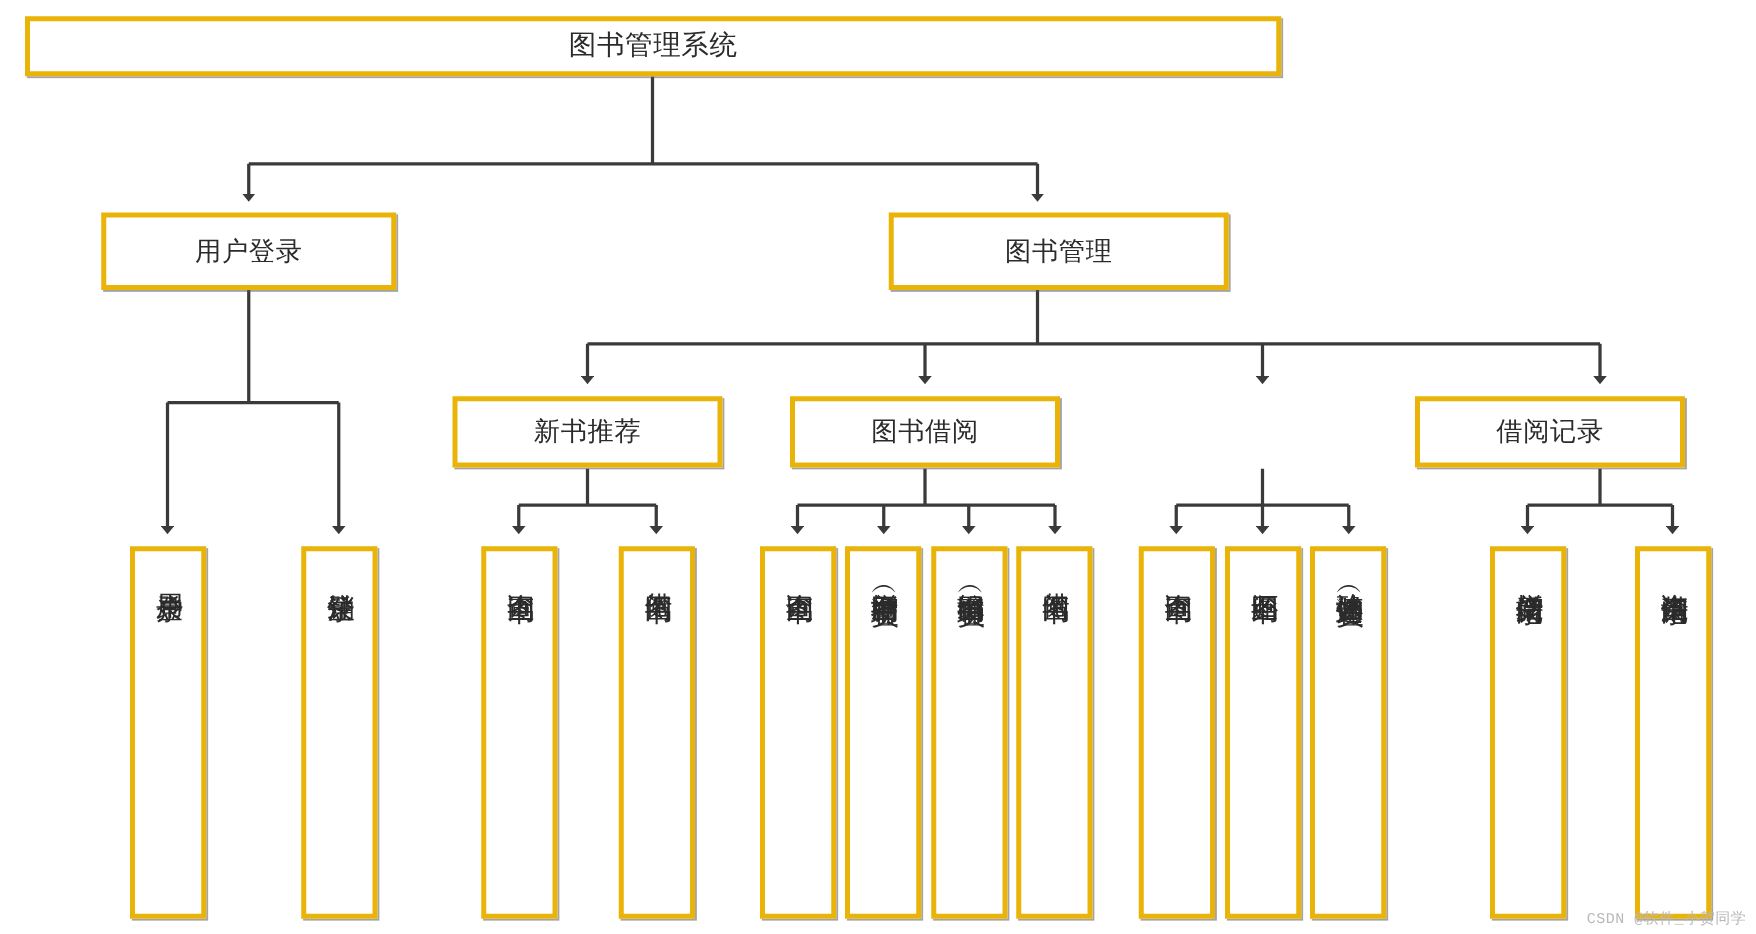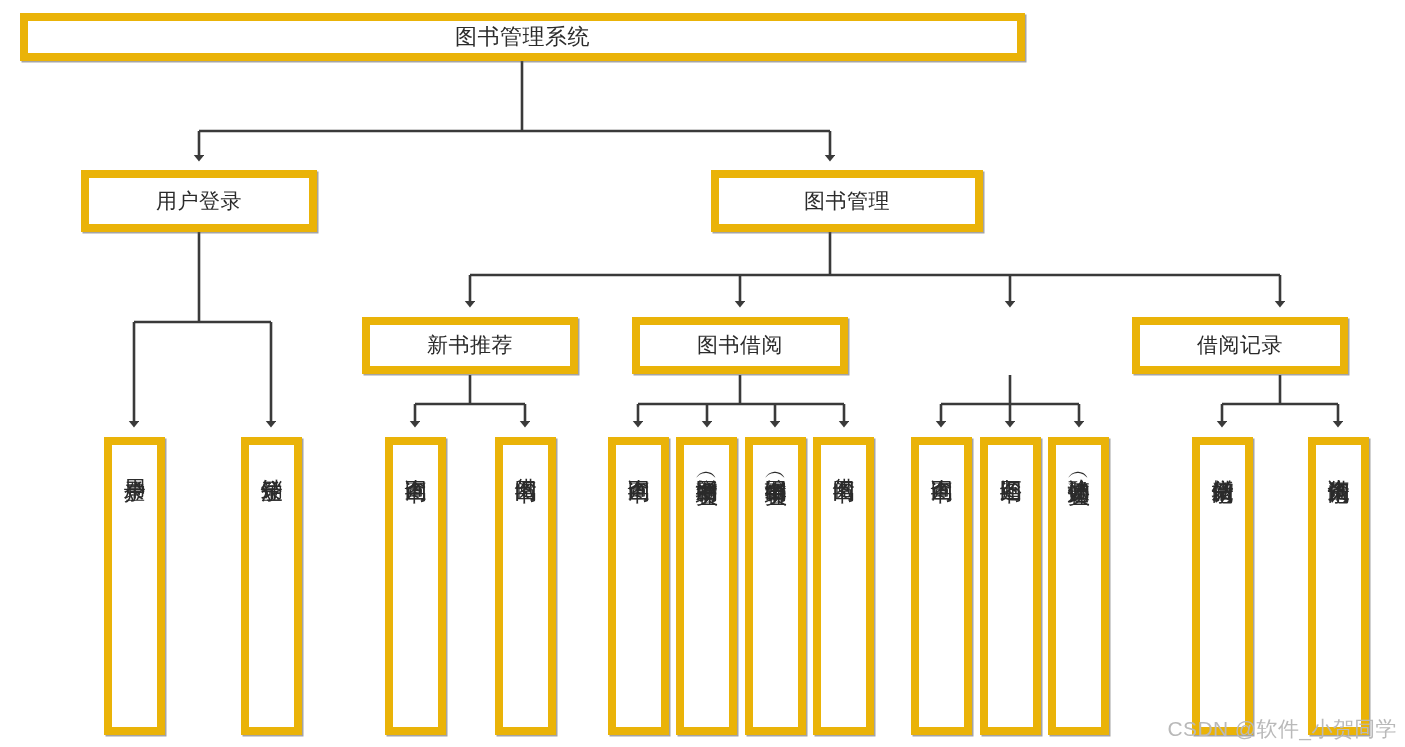--- a/index.html
+++ b/index.html
@@ -22,21 +22,21 @@
     position: absolute;
     left: 0;
     top: 0;
     width: 1405px;
     height: 747px;
   }
   .node {
     position: absolute;
     box-sizing: border-box;
     background: #ffffff;
-    border: 8px solid #eab308;
+    border: 4px solid #eab308;
     box-shadow: 1.5px 1.5px 0 rgba(90,90,90,0.55);
     display: flex;
     align-items: center;
     justify-content: center;
     color: #2b2b2b;
   }
   .node-label {
     white-space: pre;
     line-height: 1.08;
     letter-spacing: 0.5px;
@@ -58,26 +58,26 @@
     text-orientation: upright;
     font-size: 22px;
     line-height: 1.12;
     letter-spacing: 1px;
     text-align: left;
   }
   #watermark {
     position: absolute;
     right: 8px;
     bottom: 4px;
-    font-size: 21px;
+    font-size: 12px;
     color: #b9b9b9;
     letter-spacing: 0.4px;
     white-space: pre;
     pointer-events: none;
-    font-family: Liberation Sans, sans-serif;
+    font-family: Liberation Mono, monospace;
   }
 </style>
 </head>
 <body>
 
 <div id="diagram-root">
 
   <svg id="edge-layer" viewBox="0 0 1405 747" xmlns="http://www.w3.org/2000/svg">
     <defs>
       <marker id="arrowhead" markerWidth="9" markerHeight="11" refX="3.2" refY="5.4" orient="auto" markerUnits="userSpaceOnUse">

